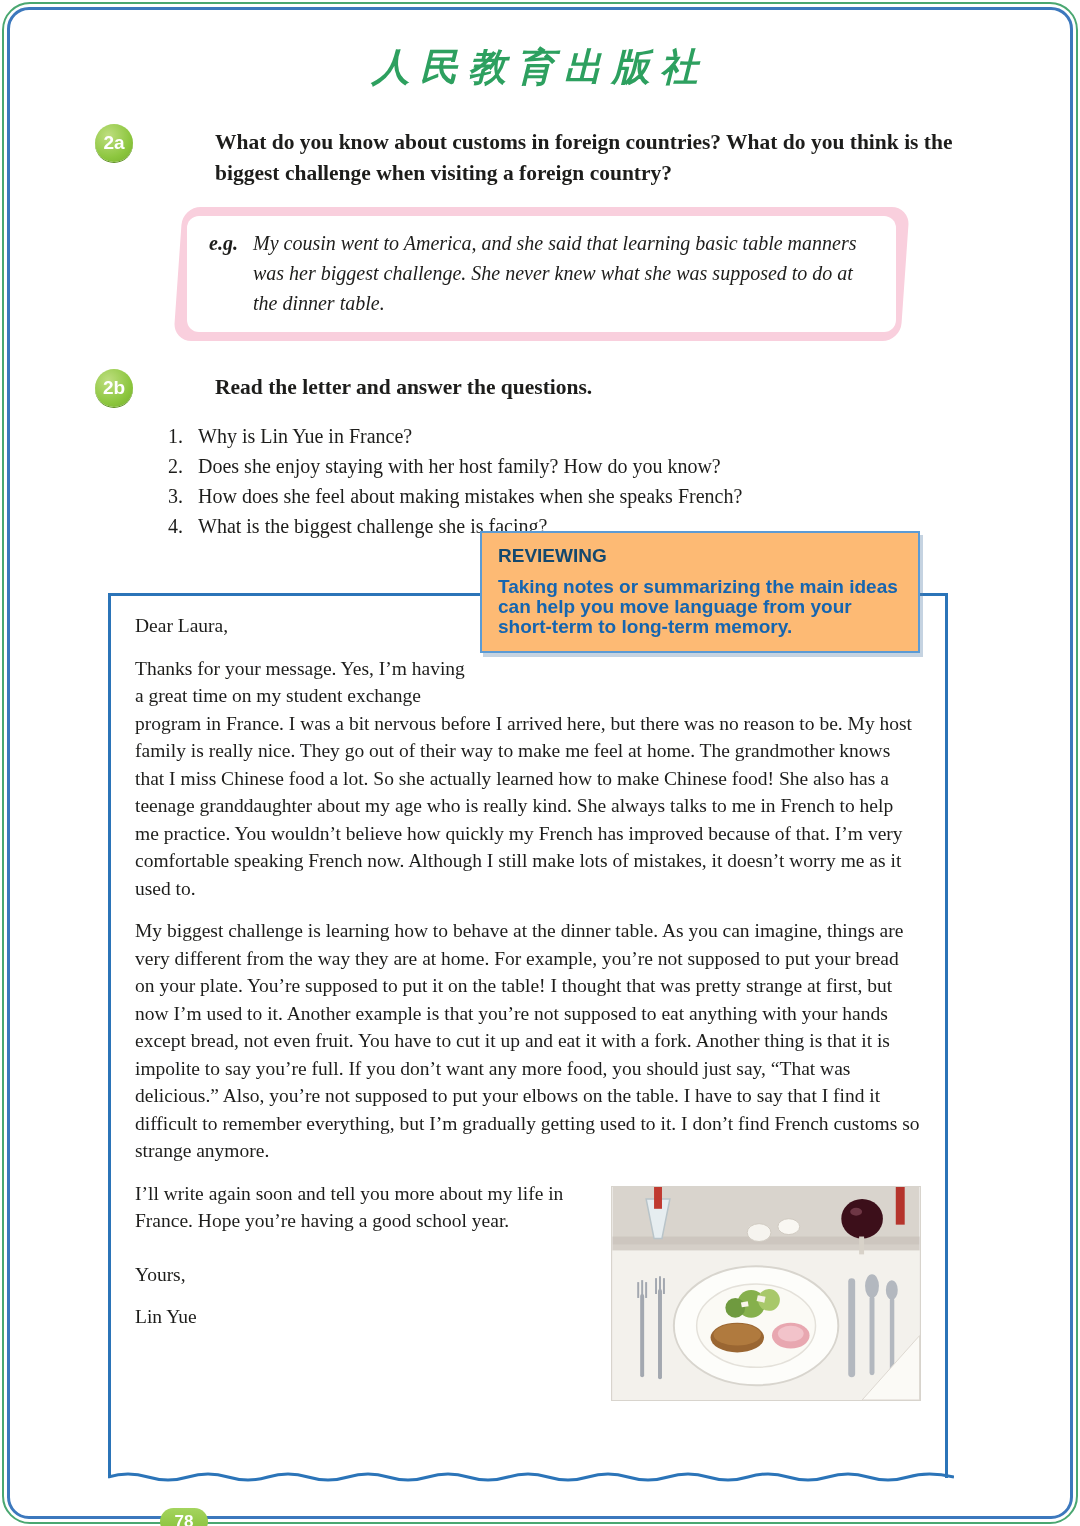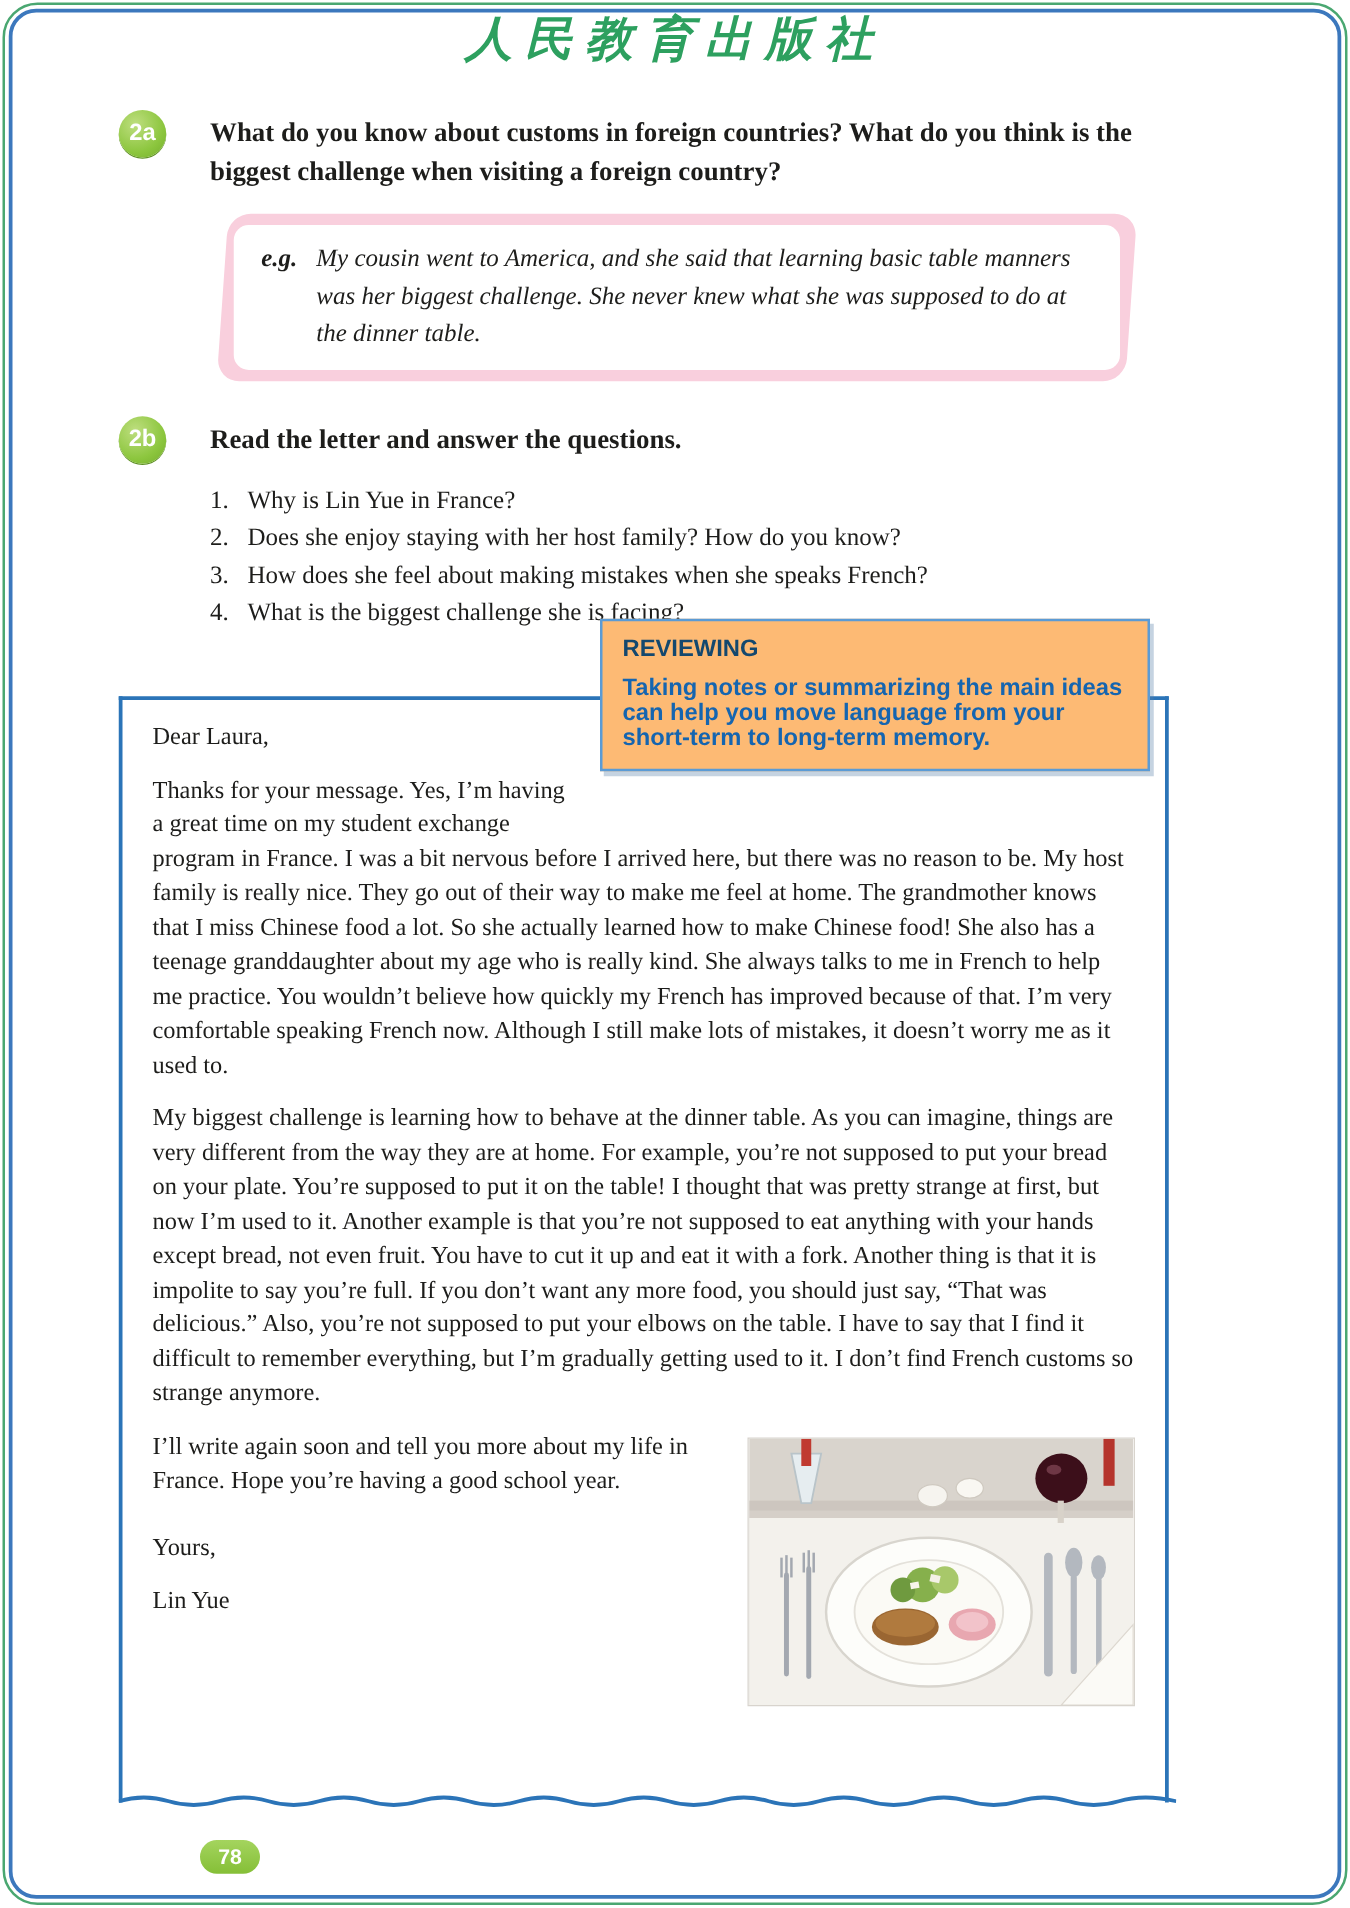--- a/index.html
+++ b/index.html
@@ -6,34 +6,34 @@
   html,body { width:1080px; background:#ffffff; }
   body { height:1526px; position:relative; font-family:"Liberation Serif", serif; color:#1d1d1b; overflow:hidden; }
 
   
   .frame-green { position:absolute; inset:2px; border:2px solid #4aa771; border-radius:28px; pointer-events:none; }
   .frame-blue  { position:absolute; inset:7px; border:3px solid #3c78bd; border-radius:22px; pointer-events:none; }
 
   .page { position:relative; z-index:2; height:100%; }
 
   
-  .logo { text-align:center; padding-top:8px; font-family:"DejaVu Sans", sans-serif; font-size:38px; font-weight:bold; font-style:italic; color:#2da05f; letter-spacing:10px; line-height:46px; }
+  .logo { text-align:center; padding-top:8px; font-family:"DejaVu Sans", sans-serif; font-size:38px; font-weight:bold; font-style:italic; color:#2da05f; letter-spacing:10px; line-height:46px;margin-top:36px; }
 
   
   .unit-row { display:flex; align-items:center; margin:6px 14px 0 14px; height:28px; }
   .dots { height:7px; background-image:radial-gradient(circle, #2c5fa8 2.6px, transparent 3.1px); background-size:15px 7px; background-repeat:repeat-x; background-position:left center; }
   .dots.left { width:152px; }
   .dots.right { flex:1; }
   .unit-label { font-family:"Liberation Sans", sans-serif; font-weight:bold; font-size:23px; color:#1f4e9c; letter-spacing:1px; margin:0 14px; }
   .end-dash { width:16px; height:6px; border-radius:3px; background:#2c5fa8; margin-left:6px; }
 
   .content { margin:0 72px 0 95px; position:relative; }
 
   
-  .section { display:flex; margin-top:34px; }
+  .section { display:flex; margin-top:34px;gap:47px; }
   .badge { flex:0 0 38px; width:38px; height:38px; border-radius:50%;
            background:radial-gradient(circle at 35% 30%, #bede7f, #8cc63e 62%, #74ad2c);
            color:#ffffff; font-family:"Liberation Sans", sans-serif; font-weight:bold; font-size:19px;
            display:flex; align-items:center; justify-content:center; margin-right:35px; box-shadow:0 1px 0 #5e8f23; }
   .prompt { font-size:21.5px; font-weight:bold; line-height:31px; max-width:750px; padding-top:3px; }
 
   
   .eg-outer { margin:18px 0 0 83px; width:727px; background:#f9cfdd; border-radius:18px; padding:9px; transform:skewX(-4deg); }
   .eg-inner { background:#ffffff; border-radius:12px; padding:12px 22px 14px 22px; transform:skewX(4deg); display:flex; }
   .eg-label { font-weight:bold; font-style:italic; font-size:20px; flex:0 0 44px; line-height:30px; }
@@ -46,21 +46,21 @@
 
   
   .reviewing { position:absolute; left:480px; top:495px; width:440px; z-index:5;
                background:#fdba74; border:2px solid #5b9bd5; box-shadow:3px 4px 0 rgba(90,130,170,.35);
                padding:12px 16px 14px 16px; font-family:"Liberation Sans", sans-serif; }
   .reviewing-title { color:#14486e; font-weight:bold; font-size:19px; margin-bottom:10px; }
   .reviewing-body { color:#1565b0; font-weight:bold; font-size:19px; line-height:20px; }
 
   
   .letter { position:relative; margin-top:52px; width:840px; height:885px;
-            border:3px solid #2b74b8; border-bottom:none; }
+            border:3px solid #2b74b8; border-bottom:none;margin-left:13px; }
   .letter-wave { position:absolute; left:-3px; bottom:-6px; }
   .letter-inner { padding:16px 24px 0 24px; font-size:19.5px; line-height:27.5px; height:100%; overflow:hidden; }
   .rev-spacer { float:right; width:448px; height:96px; }
   .photo-float { float:right; width:310px; height:215px; margin:6px 0 8px 16px; border:1px solid #d8d4cd; }
   .letter-inner p { margin-bottom:15px; }
   .salutation { margin-bottom:15px; }
   .closing { margin-top:26px; margin-bottom:4px; }
 
   
   .page-pill { margin:30px 0 0 65px; width:48px; height:27px; border-radius:14px;

